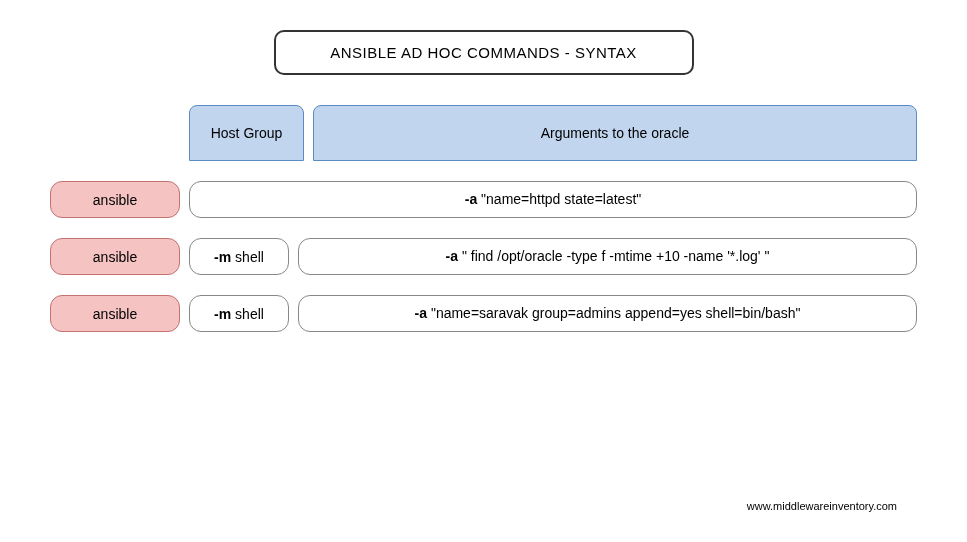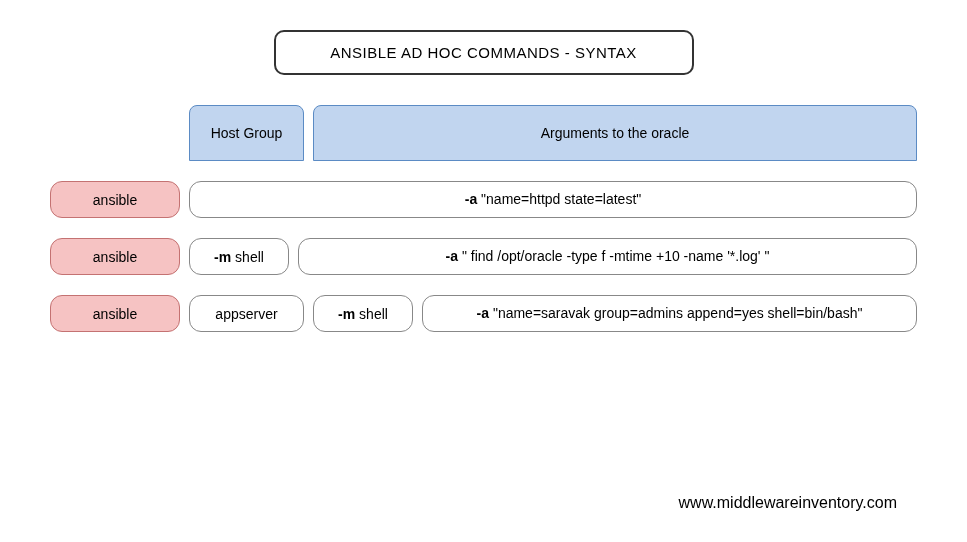--- a/index.html
+++ b/index.html
@@ -63,21 +63,21 @@
     .module-cell { width: 100px; }
     .args-cell { flex: 1; }
     .module-cell .flag,
     .args-cell .flag {
       font-weight: bold;
     }
     .footer {
       position: absolute;
       bottom: 30px;
       right: 70px;
-      font-size: 16px;
+      font-size: 11px;
       color: #000;
     }
     .args-content {
       line-height: 1.3;
     }
   </style>
 </head>
 <body>
 
 <div class="title-box">ANSIBLE AD HOC COMMANDS - SYNTAX</div>
@@ -102,21 +102,20 @@
     <div class="cell module-cell">
       <span><span class="flag">-m</span> <span>shell</span></span>
     </div>
     <div class="cell args-cell">
       <span class="args-content"><span class="flag">-a</span> <span>" find /opt/oracle -type f -mtime +10 -name '*.log' "</span></span>
     </div>
   </div>
 
   <div class="row">
     <div class="cell cmd-cell">ansible</div>
-    <div class="cell host-cell">appserver</div>
     <div class="cell module-cell">
       <span><span class="flag">-m</span> <span>shell</span></span>
     </div>
     <div class="cell args-cell">
       <span class="args-content"><span class="flag">-a</span> <span>"name=saravak group=admins append=yes shell=bin/bash"</span></span>
     </div>
   </div>
 
 </div>
 

